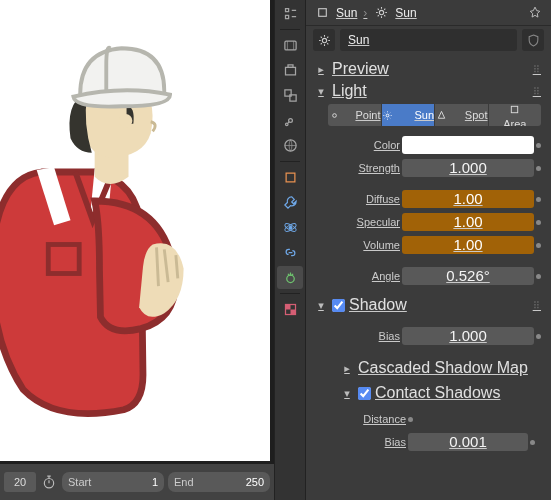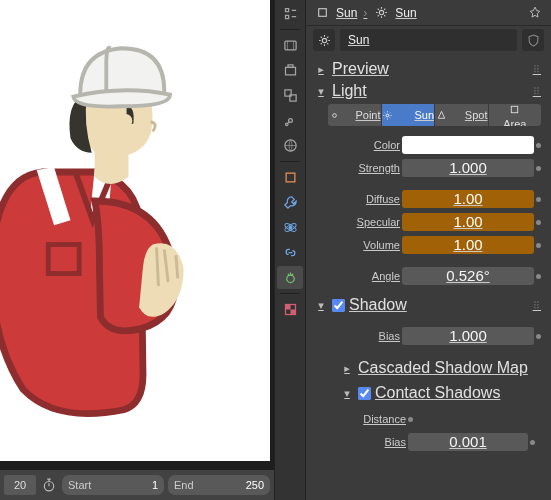--- a/index.html
+++ b/index.html
@@ -2,21 +2,21 @@
 <html><head>
 <meta charset="utf-8">
 <style>
   * { margin:0; padding:0; box-sizing:border-box; font-family:-apple-system,BlinkMacSystemFont,"Segoe UI",Arial,sans-serif; }
   body { background:#1e1e1e; width:551px; height:500px; overflow:hidden; font-size:12px; color:#c9c9c9; display:flex; }
   
   
   .viewport { width:274px; height:500px; background:#1e1e1e; position:relative; }
   .canvas { background:#fff; width:270px; height:461px; position:absolute; left:0; top:0; overflow:hidden; }
   .worker-svg { position:absolute; left:-60px; top:27px; width:290px; }
-  .timeline { position:absolute; bottom:0; left:0; right:0; height:30px; background:#424242; display:flex; align-items:center; gap:4px; padding:0 4px; }
+  .timeline { position:absolute; bottom:0; left:0; right:0; height:36px; background:#424242; display:flex; align-items:center; gap:4px; padding:0 4px; }
   .tl-num { background:#595959; width:32px; height:20px; line-height:20px; text-align:center; border-radius:3px; font-size:11px; color:#ddd; }
   .tl-icon { width:18px; height:18px; display:flex; align-items:center; justify-content:center; color:#bbb; fill:#bbb; }
   .tl-field { background:#595959; height:20px; border-radius:7px; display:flex;gap:24px; }
   .tl-field .lab { padding:0 6px; line-height:20px; font-size:11px; color:#ccc; text-align:left; }
   .tl-field .val { padding:0 6px; line-height:20px; font-size:11px; color:#fff; text-align:right; }
 
   
   .vtabs { width:32px; background:#333; height:500px; display:flex; flex-direction:column; align-items:center; padding-top:2px; gap:2px; border-left:1px solid #222; border-right:1px solid #222;}
   .vtabs .vico { width:26px; height:23px; display:flex; align-items:center; justify-content:center; color:#a5a5a5; fill:#a5a5a5; border-radius:3px; }
   .vtabs .vico.active { background:#4a4a4a; color:#6ec26e; fill:#6ec26e; }

